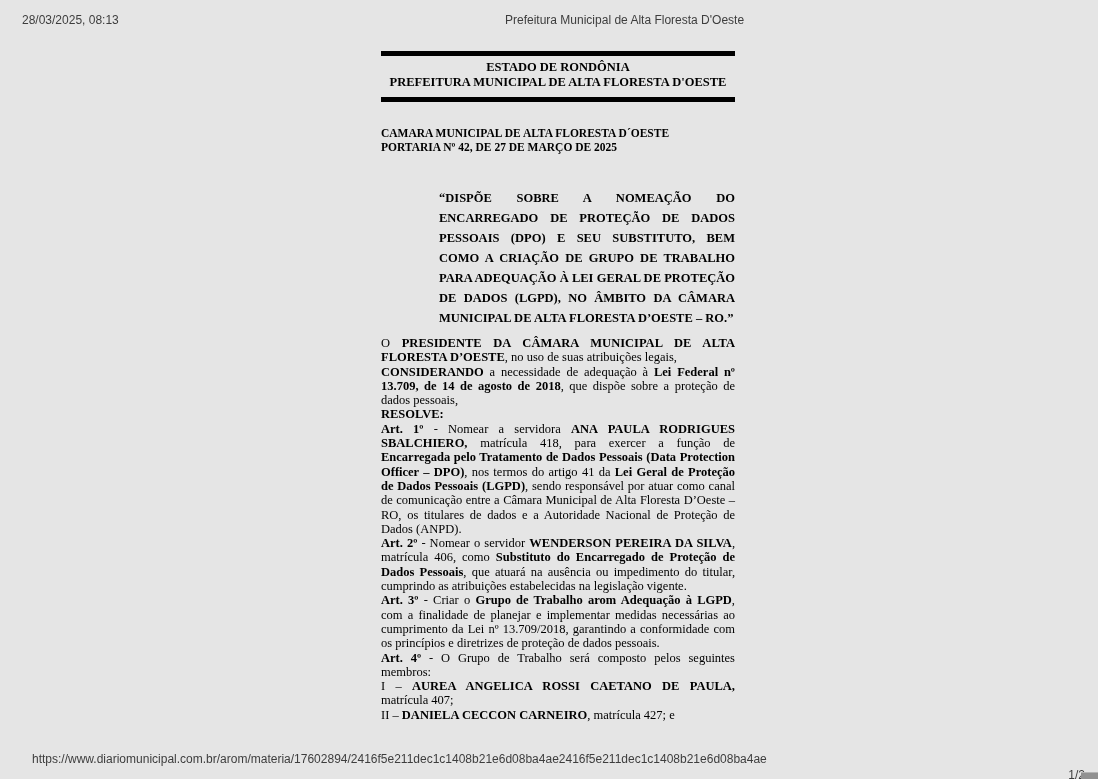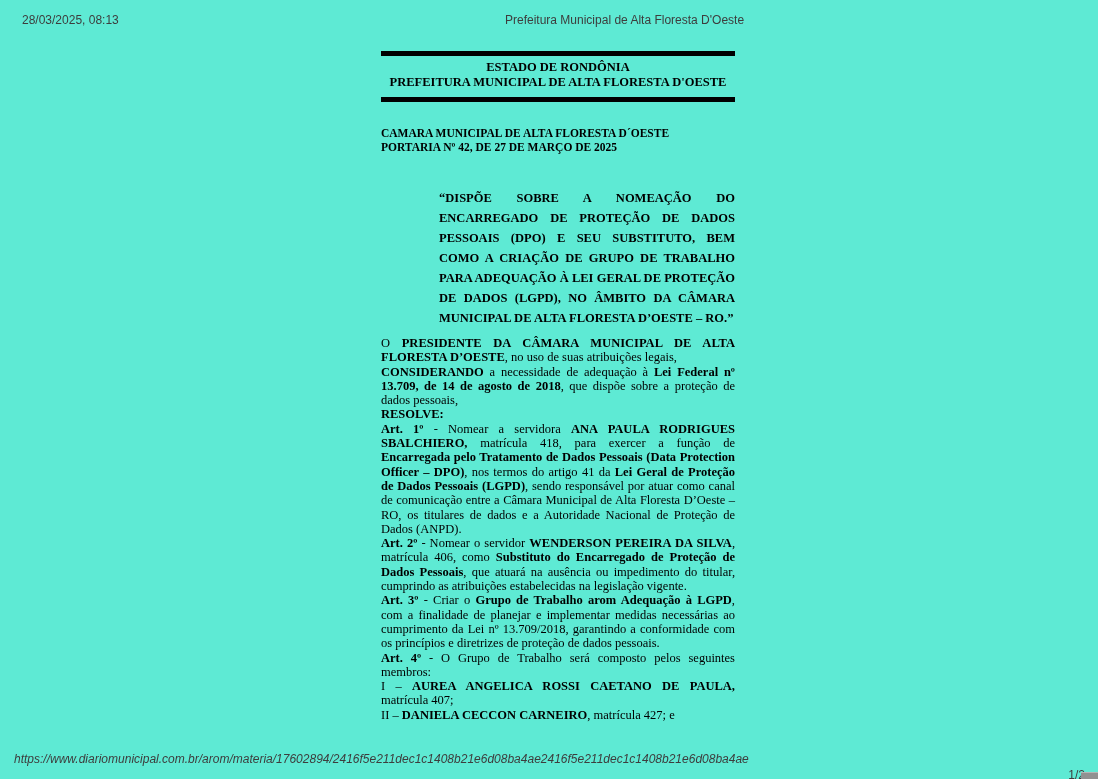--- a/index.html
+++ b/index.html
@@ -1,37 +1,37 @@
 <!DOCTYPE html>
 <html lang="pt-BR"><head>
 <meta charset="utf-8">
 <style>
   * { margin: 0; padding: 0; box-sizing: border-box; }
   html, body { background: #ffffff; }
   .page {
     position: relative;
     width: 1098px;
     height: 779px;
-    background: #5eead4;
+    background: #e5e5e5;
     overflow: hidden;
     font-family: "Liberation Serif", serif;
     color: #000;
   }
   
   .print-meta {
     position: absolute;
     font-family: "Liberation Sans", sans-serif;
     font-size: 12px;
     line-height: 14px;
     color: #3d3d3d;
     white-space: nowrap;
   }
   .ph-date  { left: 22px;  top: 13px; }
   .ph-title { left: 505px; top: 13px; }
-  .pf-url   { left: 14px;  top: 752px; font-style: italic; }
+  .pf-url   { left: 32px;  top: 752px; }
   .pf-page  { right: 13px; top: 768px; }
 
   
   .doc {
     position: absolute;
     left: 381px;
     top: 39px;
     width: 354px;
     font-size: 12.5px;
     line-height: 14.3px;

